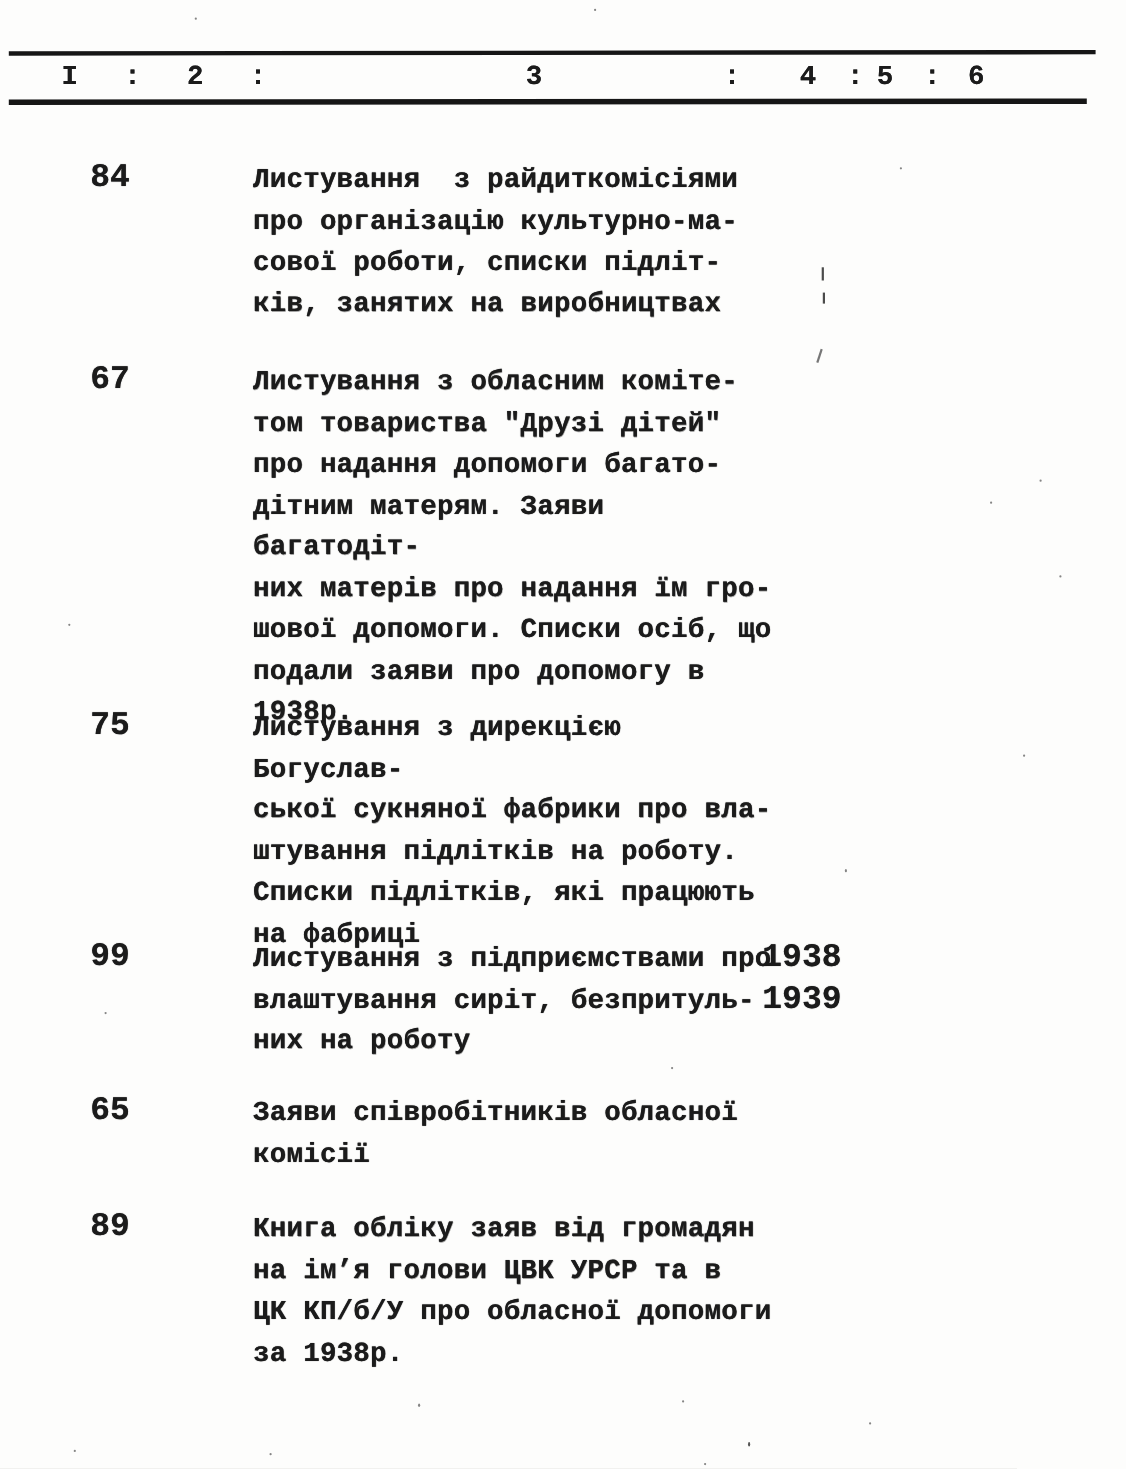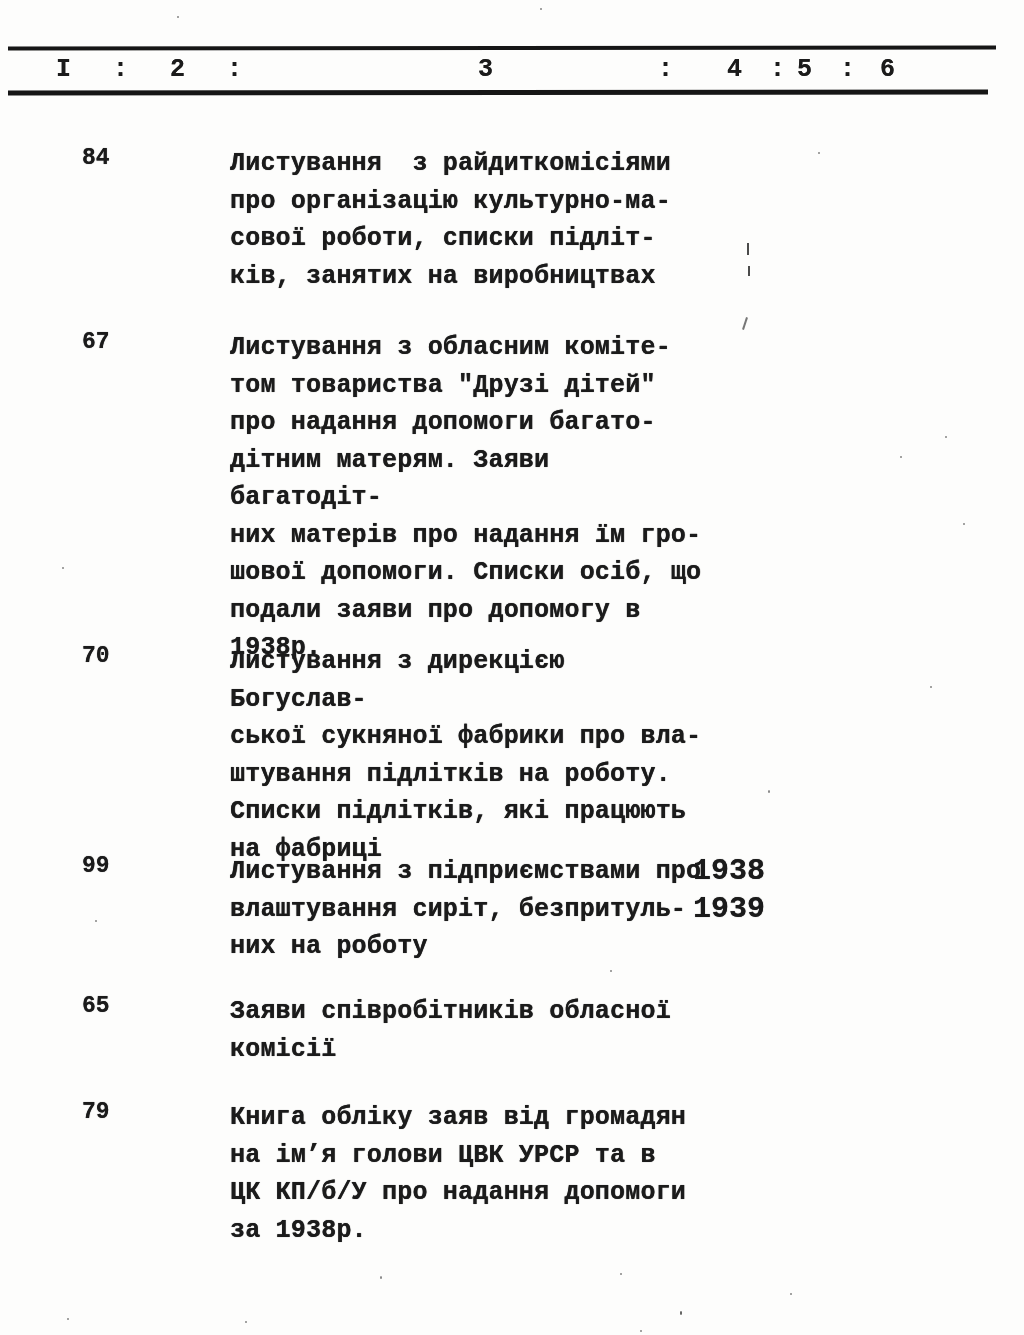--- a/index.html
+++ b/index.html
@@ -32,21 +32,21 @@
     font-size: 25px;
     letter-spacing: 1px;
     text-shadow: 0 0 0.6px rgba(25,25,25,0.85);
   }
 
   .entry { position: absolute; left: 0; width: 1024px; }
   .entry-number {
     position: absolute;
     left: 82px;
     top: 0;
-    font-size: 23px;
+    font-size: 30px;
     text-shadow: 0 0 0.7px rgba(25,25,25,0.9);
   }
   .entry-text {
     position: absolute;
     left: 230px;
     top: 0;
     width: 480px;
     font-size: 25px;
     line-height: 37.5px;
     letter-spacing: 0.2px;
@@ -111,21 +111,21 @@
 про надання допомоги багато-
 дітним матерям. Заяви багатодіт-
 них матерів про надання їм гро-
 шової допомоги. Списки осіб, що
 подали заяви про допомогу в
 1938р.</div>
     <div class="entry-dates"></div>
   </div>
 
   <div class="entry" style="top:643px">
-    <div class="entry-number">70</div>
+    <div class="entry-number">75</div>
     <div class="entry-text">Листування з дирекцією Богуслав-
 ської сукняної фабрики про вла-
 штування підлітків на роботу.
 Списки підлітків, які працюють
 на фабриці</div>
     <div class="entry-dates"></div>
   </div>
 
   <div class="entry" style="top:853px">
     <div class="entry-number">99</div>
@@ -137,24 +137,24 @@
   </div>
 
   <div class="entry" style="top:993px">
     <div class="entry-number">65</div>
     <div class="entry-text">Заяви співробітників обласної
 комісії</div>
     <div class="entry-dates"></div>
   </div>
 
   <div class="entry" style="top:1099px">
-    <div class="entry-number">79</div>
+    <div class="entry-number">89</div>
     <div class="entry-text">Книга обліку заяв від громадян
 на ім’я голови ЦВК УРСР та в
-ЦК КП/б/У про надання допомоги
+ЦК КП/б/У про обласної допомоги
 за 1938р.</div>
     <div class="entry-dates"></div>
   </div>
 
   <div class="artifact" style="left:747px; top:243px; width:2px; height:12px;"></div>
   <div class="artifact" style="left:748px; top:266px; width:2px; height:10px;"></div>
   <div class="artifact" style="left:744px; top:317px; width:2px; height:13px; transform:rotate(18deg); background:rgba(30,30,30,0.6);"></div>
   <div class="speck" style="left:818px; top:152px; width:2px; height:2px;"></div>
   <div class="speck" style="left:177px; top:16px;  width:2px; height:2px;"></div>
   <div class="speck" style="left:540px; top:8px;   width:2px; height:2px;"></div>

